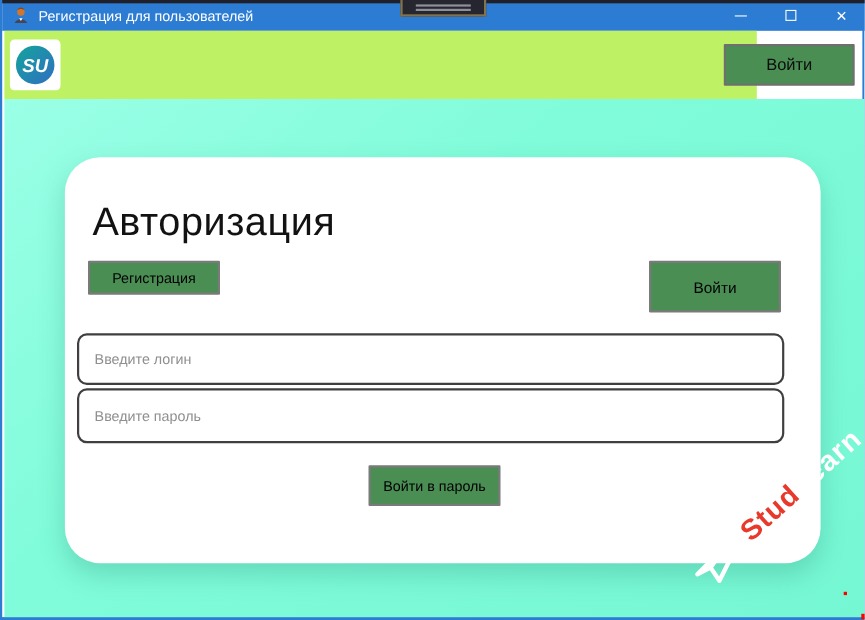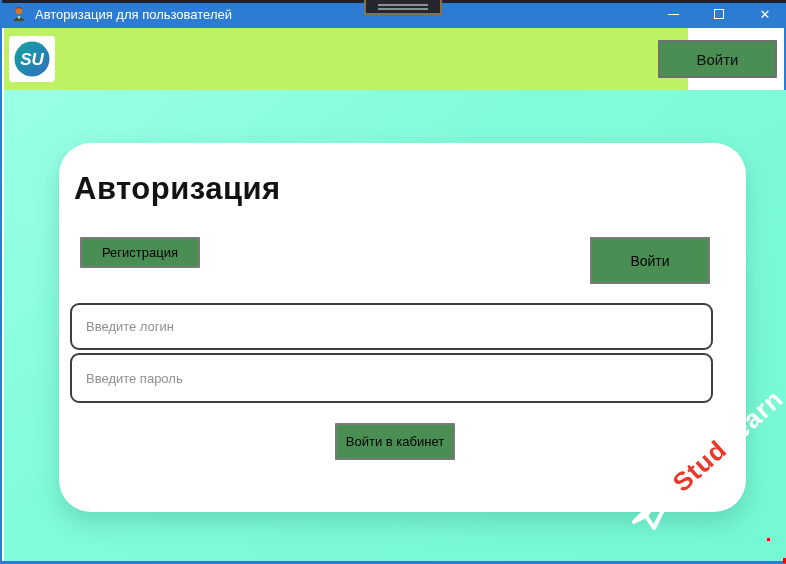--- a/index.html
+++ b/index.html
@@ -46,21 +46,21 @@
   .main{
     position:absolute;left:2px;top:90px;width:782px;height:471px;
     background:linear-gradient(140deg,#9affe6 0%,#80fcda 40%,#76f7d4 100%);
   }
   
   .card{
     position:absolute;left:57px;top:143px;width:687px;height:369px;background:#ffffff;
     border-radius:32px;box-shadow:0 10px 24px rgba(0,90,70,.20);z-index:5;
   }
   .card h1{
-    position:absolute;left:15px;top:28px;margin:0;font-size:31px;font-weight:700;color:#121212;
+    position:absolute;left:15px;top:28px;margin:10px;font-size:36px;font-weight:400;color:#121212;
     letter-spacing:.5px;
   }
   .green-btn{
     background:#4a8e54;border:2px solid #7a7a7a;color:#000000;font-size:14px;
     font-family:"Liberation Sans",sans-serif;border-radius:1px;padding:0;
   }
   .register-btn{position:absolute;left:21px;top:94px;width:120px;height:31px;font-size:13px;}
   .login-btn{position:absolute;left:531px;top:94px;width:120px;height:47px;}
   .text-field{
     position:absolute;left:11px;width:643px;box-sizing:border-box;
@@ -89,21 +89,21 @@
 
 <div class="window">
 
   <div class="titlebar">
     <svg class="app-icon" viewBox="0 0 16 16">
       <circle cx="8" cy="5" r="3.4" fill="#d2752e"></circle>
       <path d="M4.6,3.2 A3.6,3.6 0 0 1 11.4,3.2 L8,2 Z" fill="#8a4516"></path>
       <path d="M2.3,15 C3.6,10.4 12.4,10.4 13.7,15 Z" fill="#454854"></path>
       <path d="M6.5,10.6 L8,13 L9.5,10.6 Z" fill="#ffffff"></path>
     </svg>
-    <span class="title">Авторизация для пользователей</span>
+    <span class="title">Регистрация для пользователей</span>
     <div class="win-controls">
       <div class="win-btn">
           <span class="glyph-min"></span>
         </div>
       <div class="win-btn">
           <span class="glyph-max"></span>
         </div>
       <div class="win-btn">
           <span class="glyph-close">✕</span>
         </div>
@@ -133,21 +133,21 @@
   </div>
 
   <div class="main"></div>
 
   <div class="card">
     <h1>Авторизация</h1>
     <button class="green-btn register-btn">Регистрация</button>
     <button class="green-btn login-btn">Войти</button>
     <input class="text-field field-login" type="text" placeholder="Введите логин" style="">
     <input class="text-field field-password" type="text" placeholder="Введите пароль" style="">
-    <button class="green-btn submit-btn">Войти в кабинет</button>
+    <button class="green-btn submit-btn">Войти в пароль</button>
   </div>
 
   <div class="watermark"><span class="wm-red">Stud</span><span class="wm-white">Learn</span></div>
 
   <svg class="plane-icon" width="52" height="50" viewBox="0 0 52 50">
     <path d="M4,36 L30,10 L38,14 L24,42 L16,30 Z M16,30 L30,10" fill="none" stroke="#ffffff" stroke-width="4" stroke-linejoin="round" stroke-linecap="round"></path>
   </svg>
 
   <div class="red-dot-1"></div>
   <div class="red-dot-2"></div>

